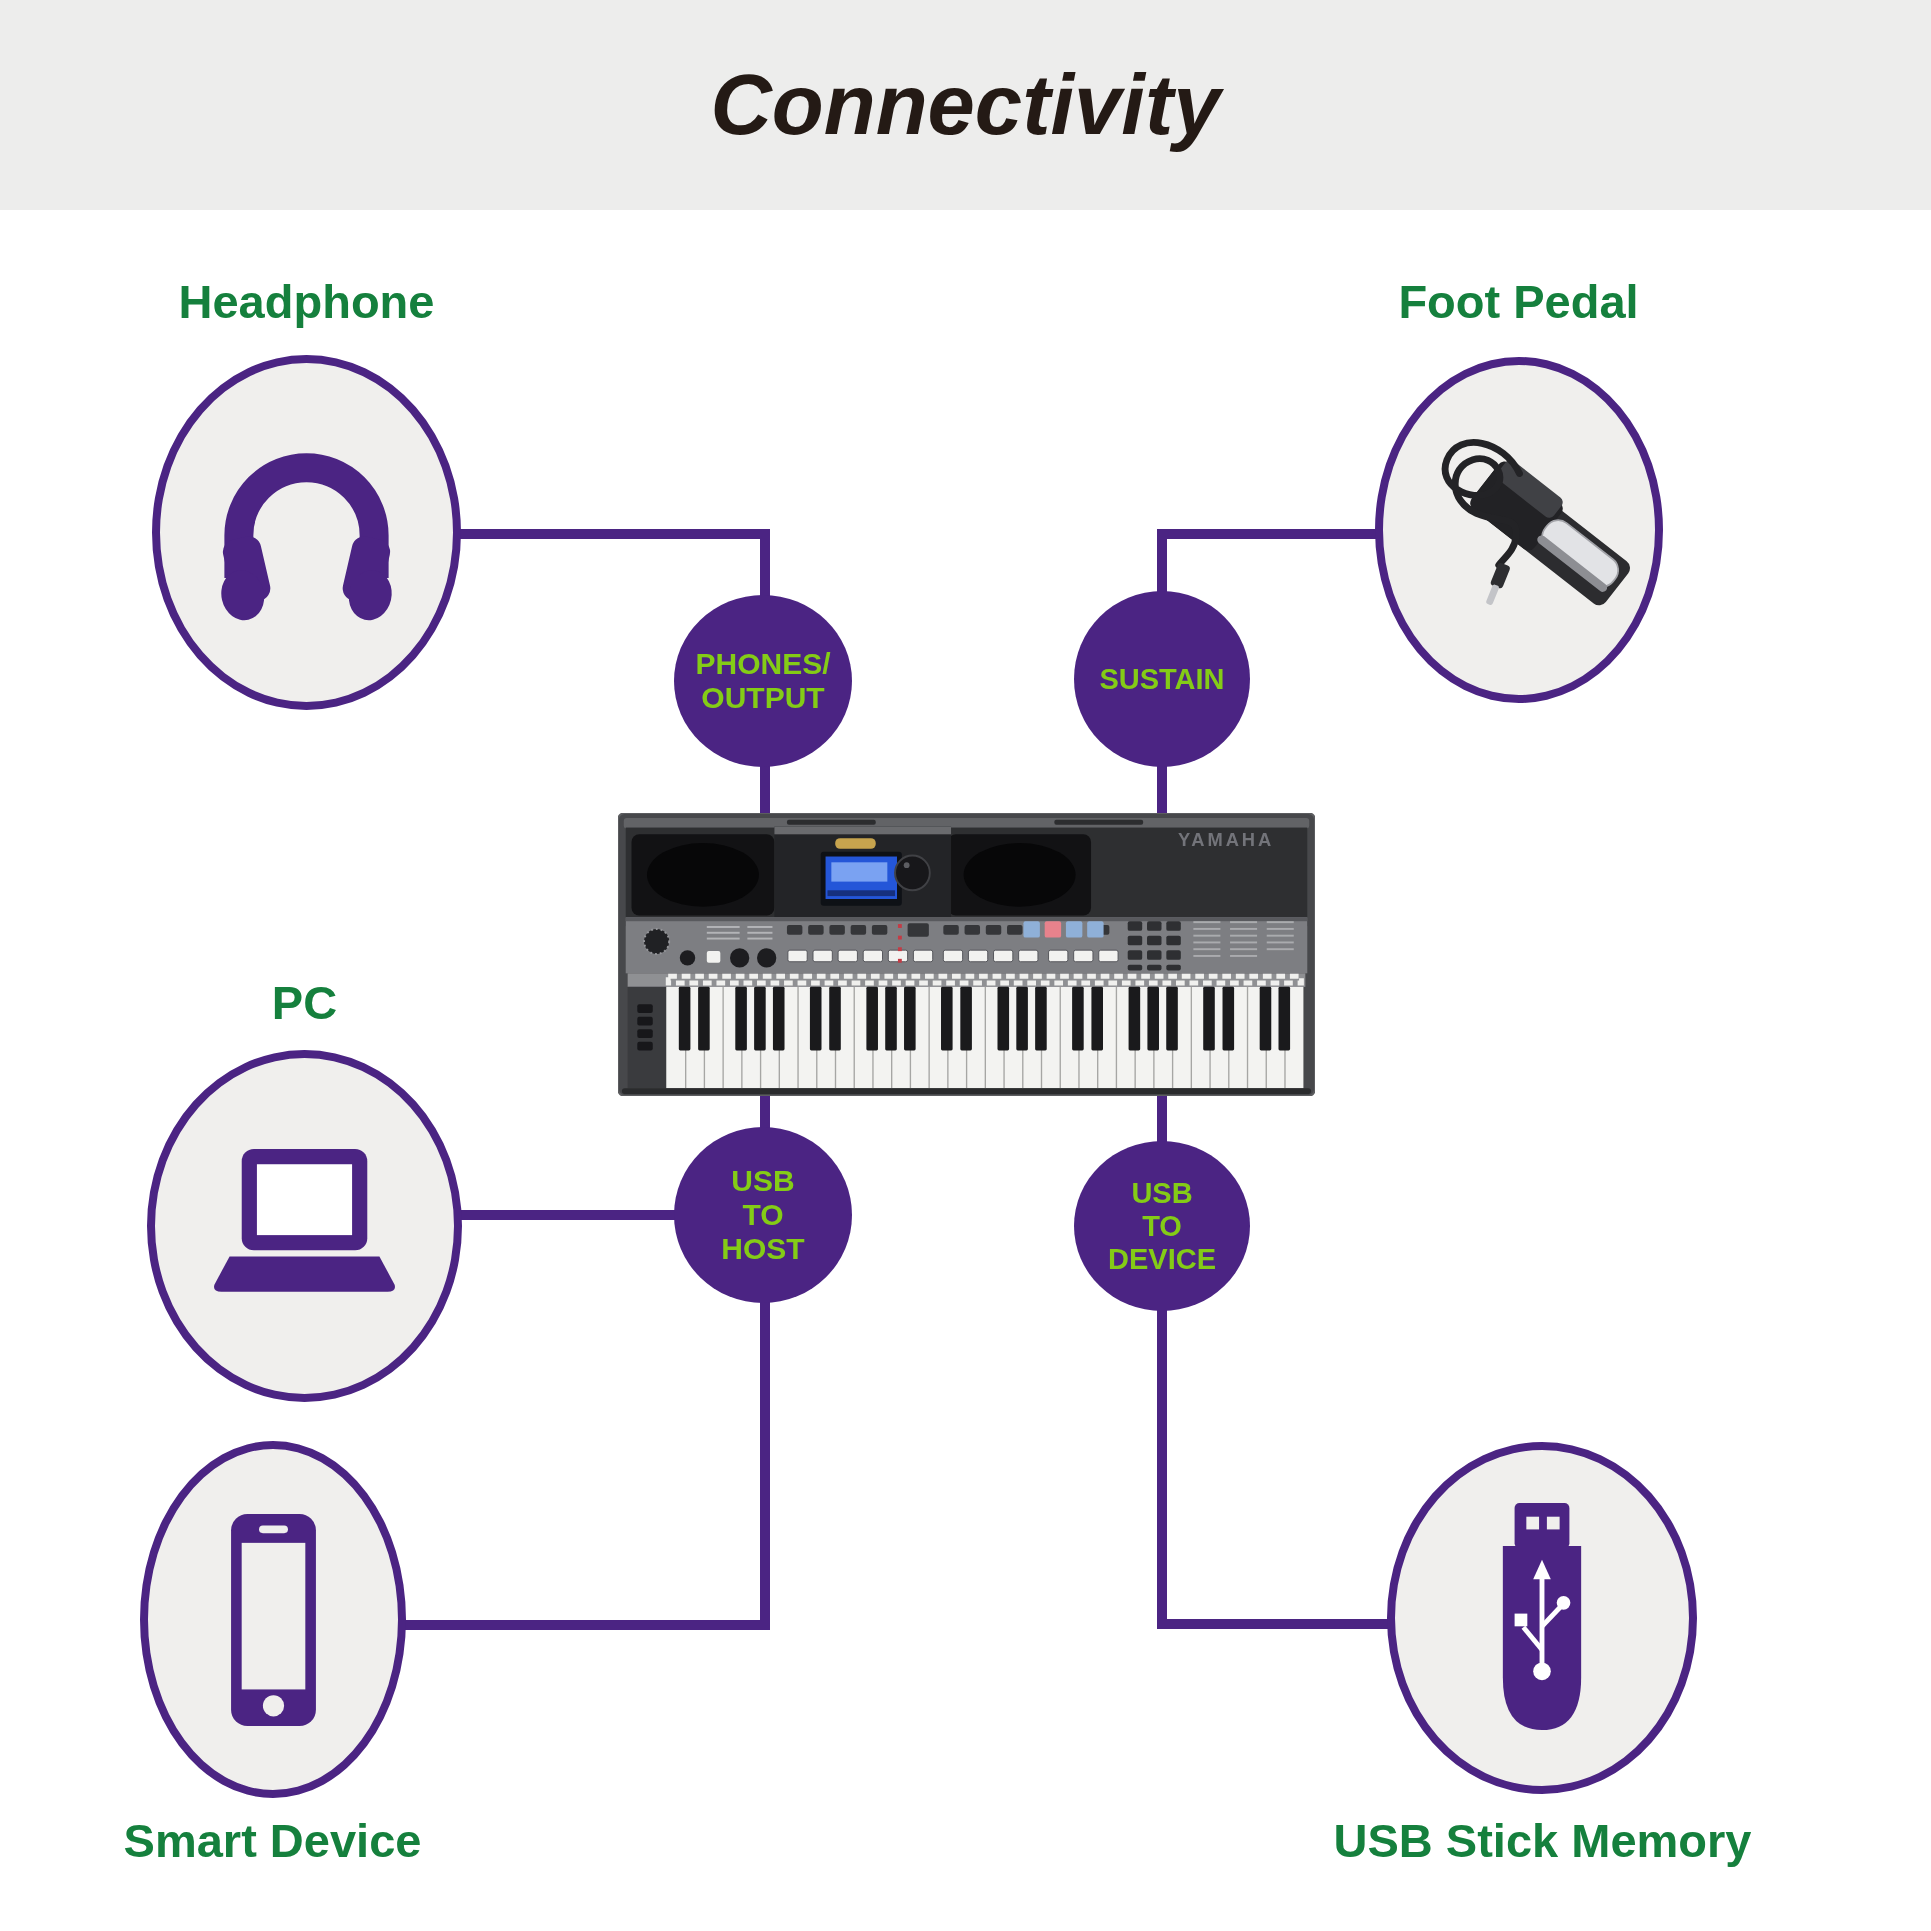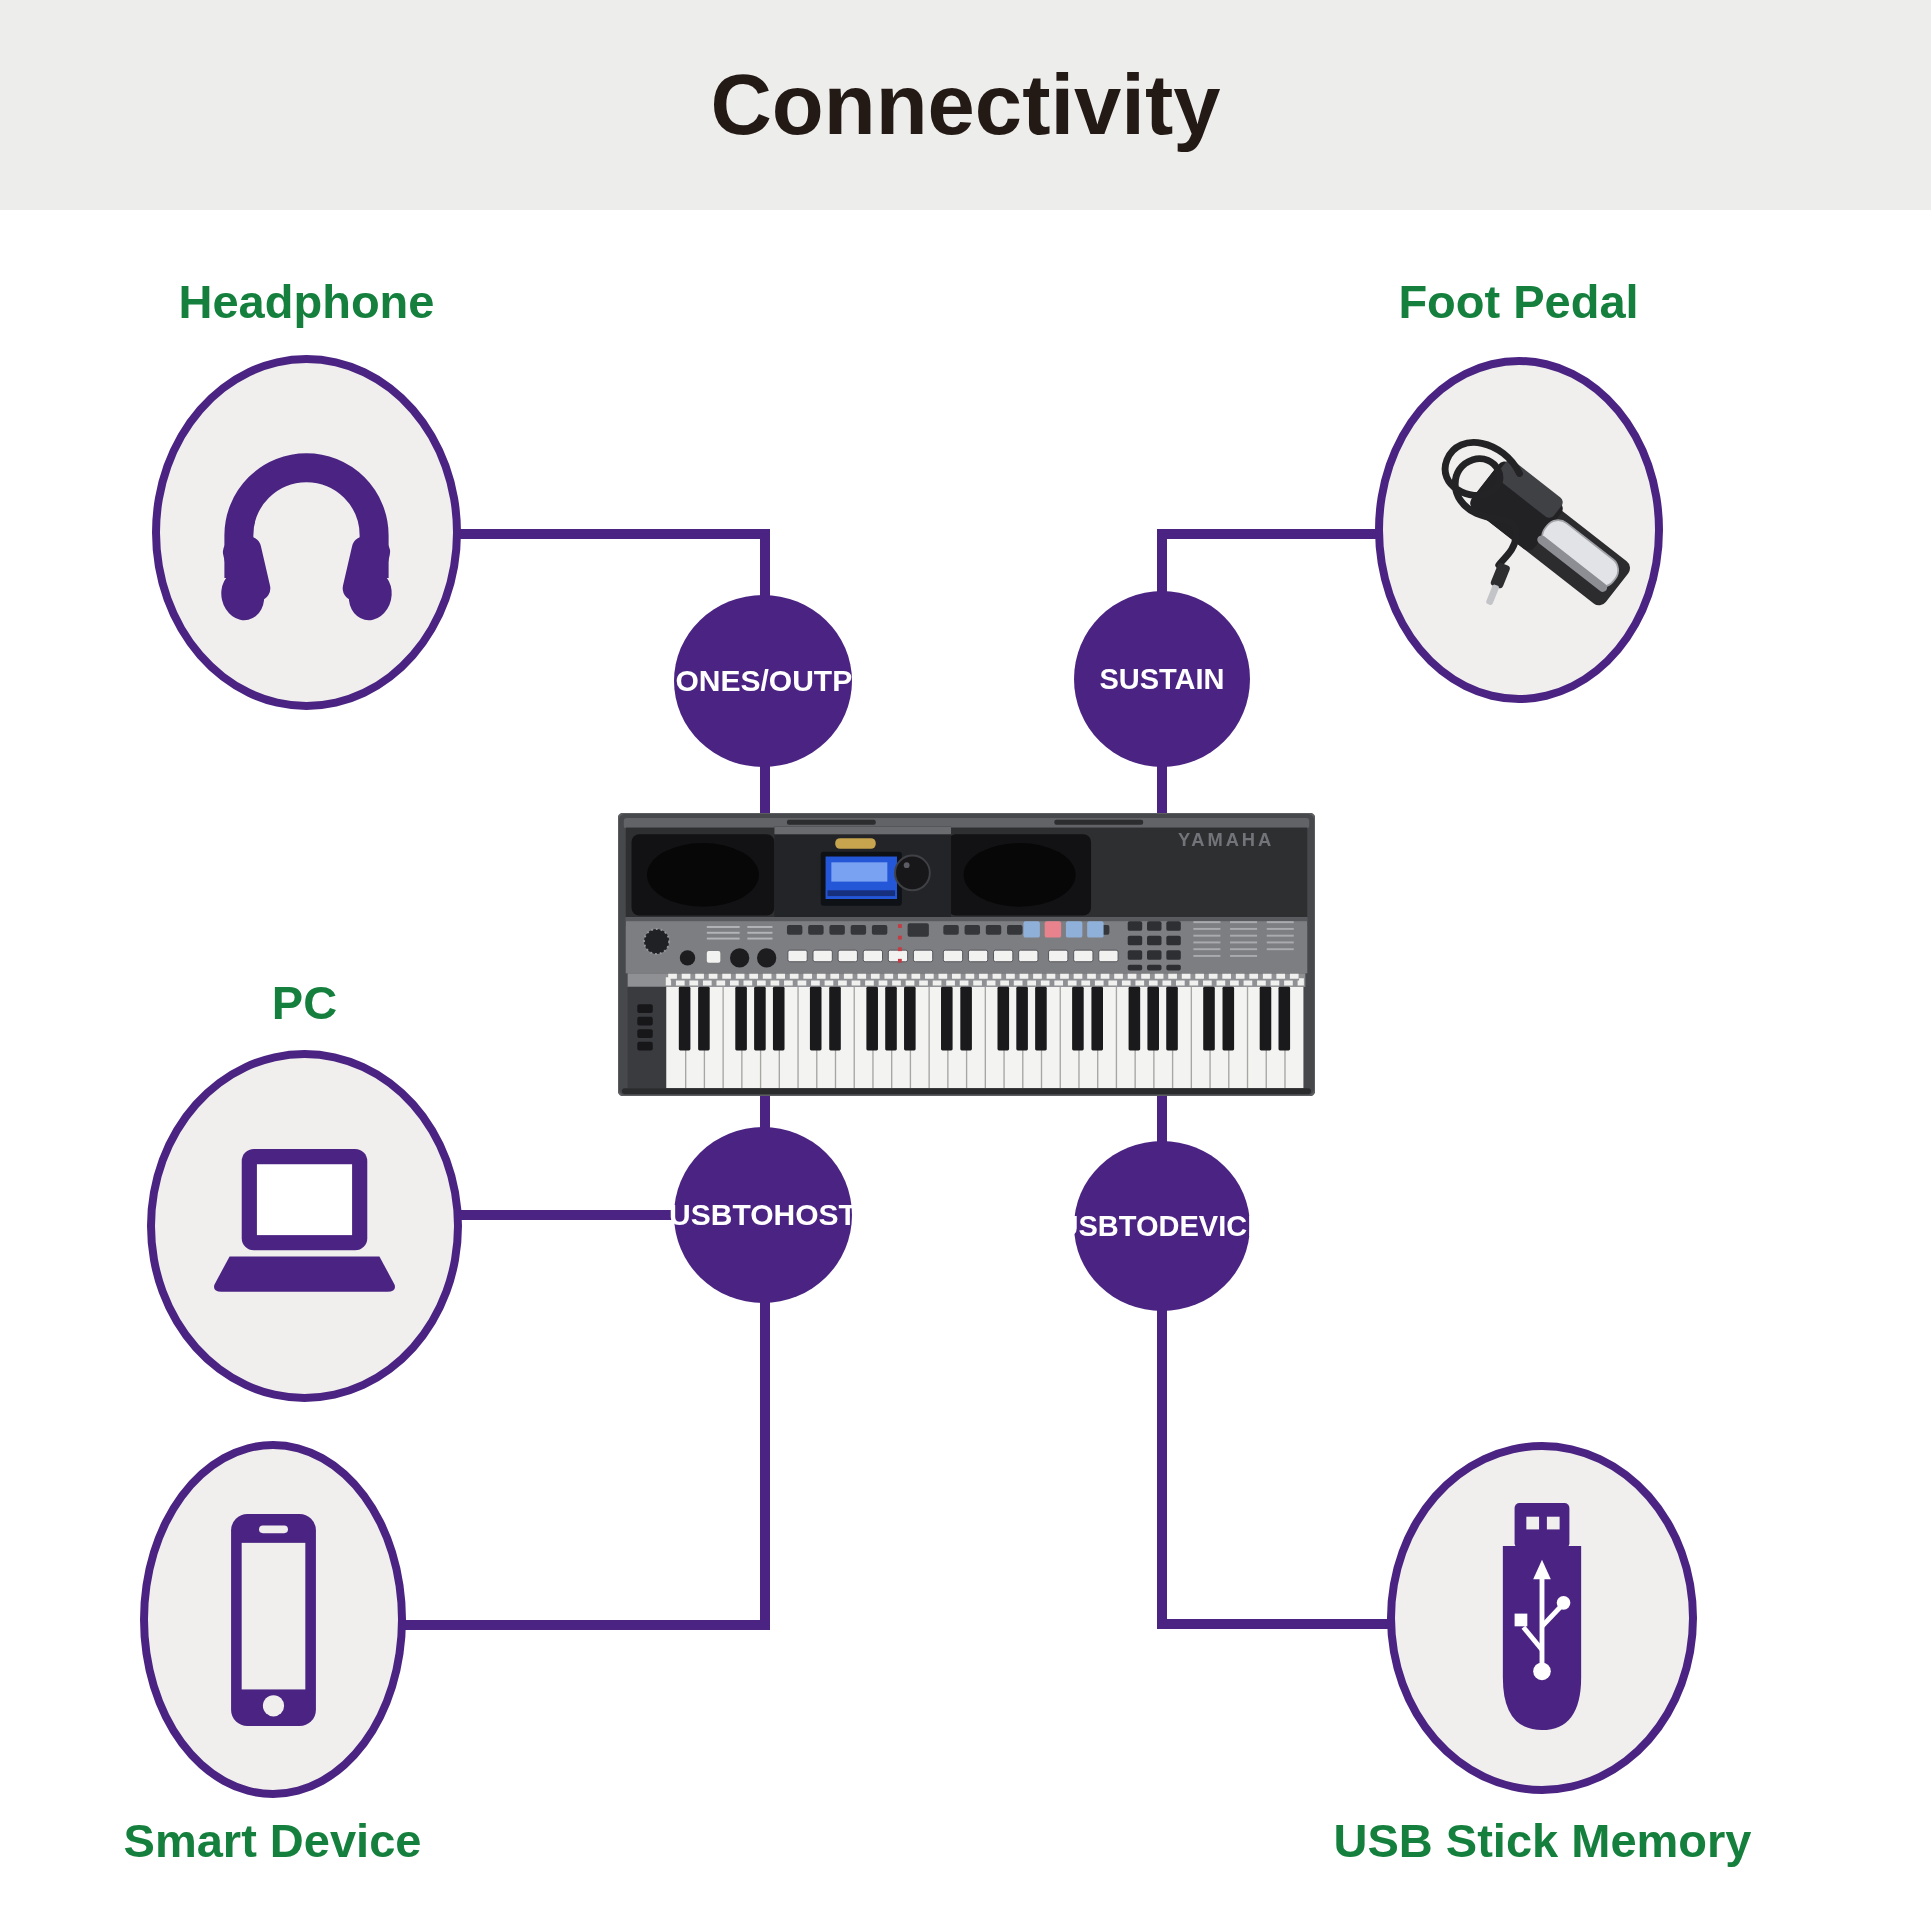--- a/index.html
+++ b/index.html
@@ -1,22 +1,22 @@
 <!DOCTYPE html>
 <html><head>
 <meta charset="utf-8">
 <style>
   html,body{margin:0;padding:0;background:#fff;}
   body{width:1931px;height:1931px;position:relative;font-family:"Liberation Sans",sans-serif;}
   .stage{position:absolute;left:0;top:0;width:1931px;height:1931px;background:#ffffff;overflow:hidden;}
-  .band{position:absolute;left:0;top:0;width:1931px;height:210px;background:#ededec;display:flex;align-items:center;justify-content:center;}
+  .band{position:absolute;left:0;top:0;width:1931px;height:210px;background:#ededec;display:flex;align-items:center;justify-content:center;font-style:italic;}
   .title{font-size:85px;font-weight:800;color:#241a15;letter-spacing:0px;}
   .line{position:absolute;background:#4b2483;}
   .node{position:absolute;border:8.7px solid #4b2483;border-radius:50%;background:#f0efed;display:flex;align-items:center;justify-content:center;box-sizing:border-box;}
-  .port{position:absolute;background:#4b2483;border-radius:50%;display:flex;align-items:center;justify-content:center;color:#ffffff;text-align:center;box-sizing:border-box;}
+  .port{position:absolute;background:#4b2483;border-radius:50%;display:flex;flex-direction:column;align-items:center;justify-content:center;color:#84cc16;text-align:center;box-sizing:border-box;}
   .port span{display:block;font-weight:700;font-size:30px;line-height:34px;letter-spacing:0px;}
   .nodelabel{position:absolute;width:483px;text-align:center;color:#15803d;font-weight:800;font-size:47px;line-height:52px;}
   svg{display:block;}
 </style>
 </head>
 <body>
 
 <div class="stage">
 
   <div class="band">

